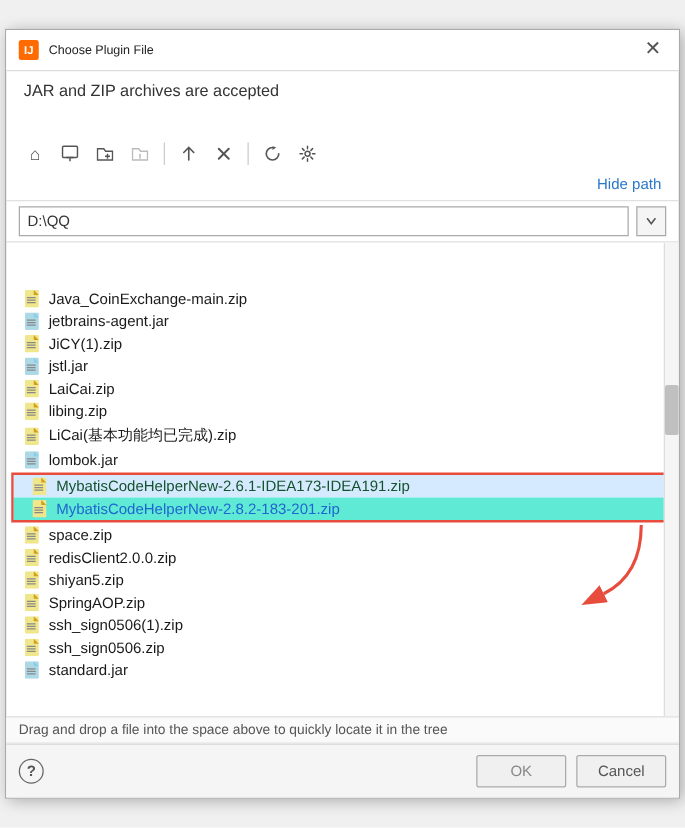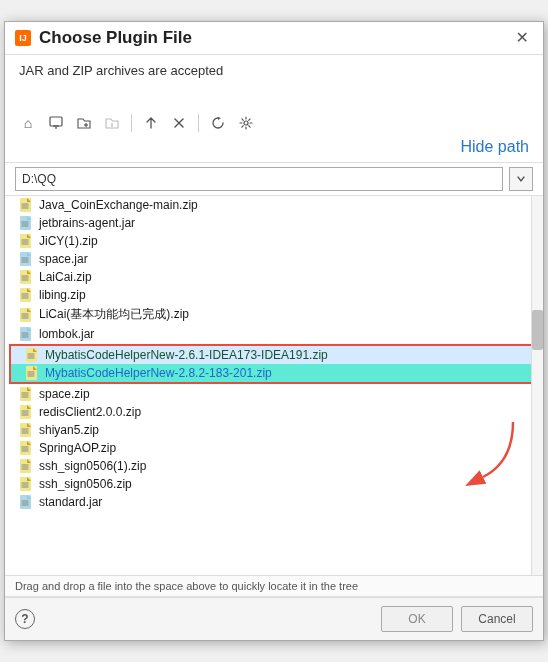--- a/index.html
+++ b/index.html
@@ -37,22 +37,22 @@
       display: flex;
       align-items: center;
       justify-content: center;
       font-size: 9px;
       color: white;
       font-weight: bold;
       flex-shrink: 0;
     }
     .title-bar-text {
       flex: 1;
-      font-size: 17px;
-      font-weight: 700;
+      font-size: 10px;
+      font-weight: 400;
       color: #222;
     }
     .title-close {
       cursor: pointer;
       font-size: 16px;
       color: #555;
       line-height: 1;
       padding: 2px 4px;
     }
     .subtitle {
@@ -82,21 +82,21 @@
     }
     .toolbar-btn.disabled { color: #bbb; cursor: default; }
     .toolbar-separator {
       width: 1px;
       height: 18px;
       background: #ccc;
       margin: 0 4px;
     }
     .toolbar-spacer { flex: 1; }
     .hide-path-btn {
-      font-size: 16px;
+      font-size: 12px;
       color: #2977c9;
       cursor: pointer;
       padding: 2px 4px;
       background: transparent;
       border: none;
       margin-top: 48px;
     }
     .path-row {
       display: flex;
       align-items: flex-end;
@@ -128,20 +128,21 @@
     .file-list-container {
       flex: 1;
       overflow-y: auto;
       border-bottom: 1px solid #ddd;
       min-height: 380px;
       max-height: 380px;
       position: relative;
     }
     .file-list {
       list-style: none;
+      margin-top: 36px;
     }
     .file-item {
       display: flex;
       align-items: center;
       padding: 2px 14px;
       gap: 6px;
       cursor: pointer;
       color: #1a1a1a;
       font-size: 12px;
       white-space: nowrap;
@@ -343,21 +344,21 @@
         <li class="file-item">
           <span class="file-icon">
             <svg width="13" height="14" viewBox="0 0 13 14">
               <rect x="0" y="0" width="11" height="14" rx="1" fill="#add8e6"></rect>
               <polygon points="7,0 11,4 7,4" fill="#87ceeb"></polygon>
               <line x1="1.5" y1="6" x2="8.5" y2="6" stroke="#888" stroke-width="1"></line>
               <line x1="1.5" y1="8" x2="8.5" y2="8" stroke="#888" stroke-width="1"></line>
               <line x1="1.5" y1="10" x2="8.5" y2="10" stroke="#888" stroke-width="1"></line>
             </svg>
           </span>
-          <span>space.jar</span>
+          <span>jstl.jar</span>
         </li>
         <li class="file-item">
           <span class="file-icon">
             <svg width="13" height="14" viewBox="0 0 13 14">
               <rect x="0" y="0" width="11" height="14" rx="1" fill="#f0e68c"></rect>
               <polygon points="7,0 11,4 7,4" fill="#d4a017"></polygon>
               <line x1="1.5" y1="6" x2="8.5" y2="6" stroke="#888" stroke-width="1"></line>
               <line x1="1.5" y1="8" x2="8.5" y2="8" stroke="#888" stroke-width="1"></line>
               <line x1="1.5" y1="10" x2="8.5" y2="10" stroke="#888" stroke-width="1"></line>
             </svg>

